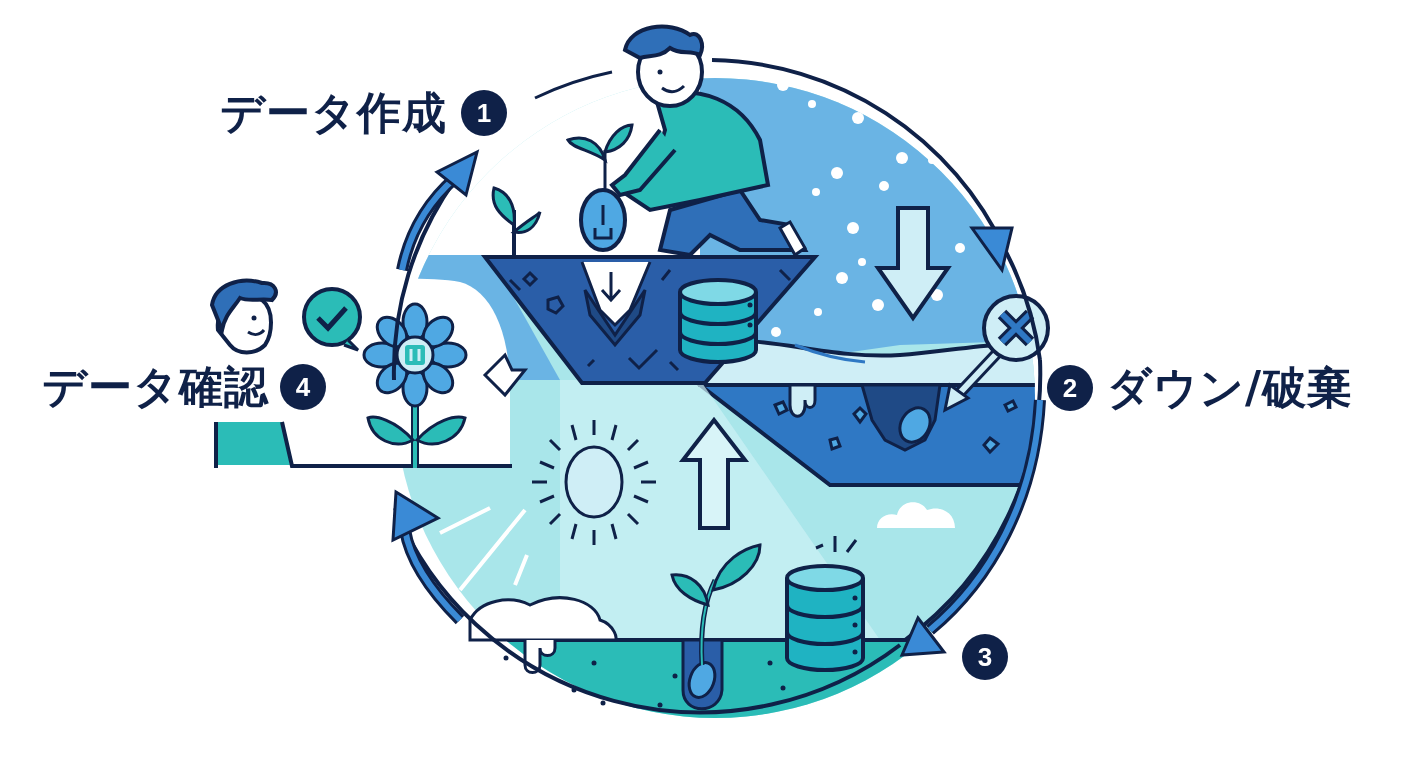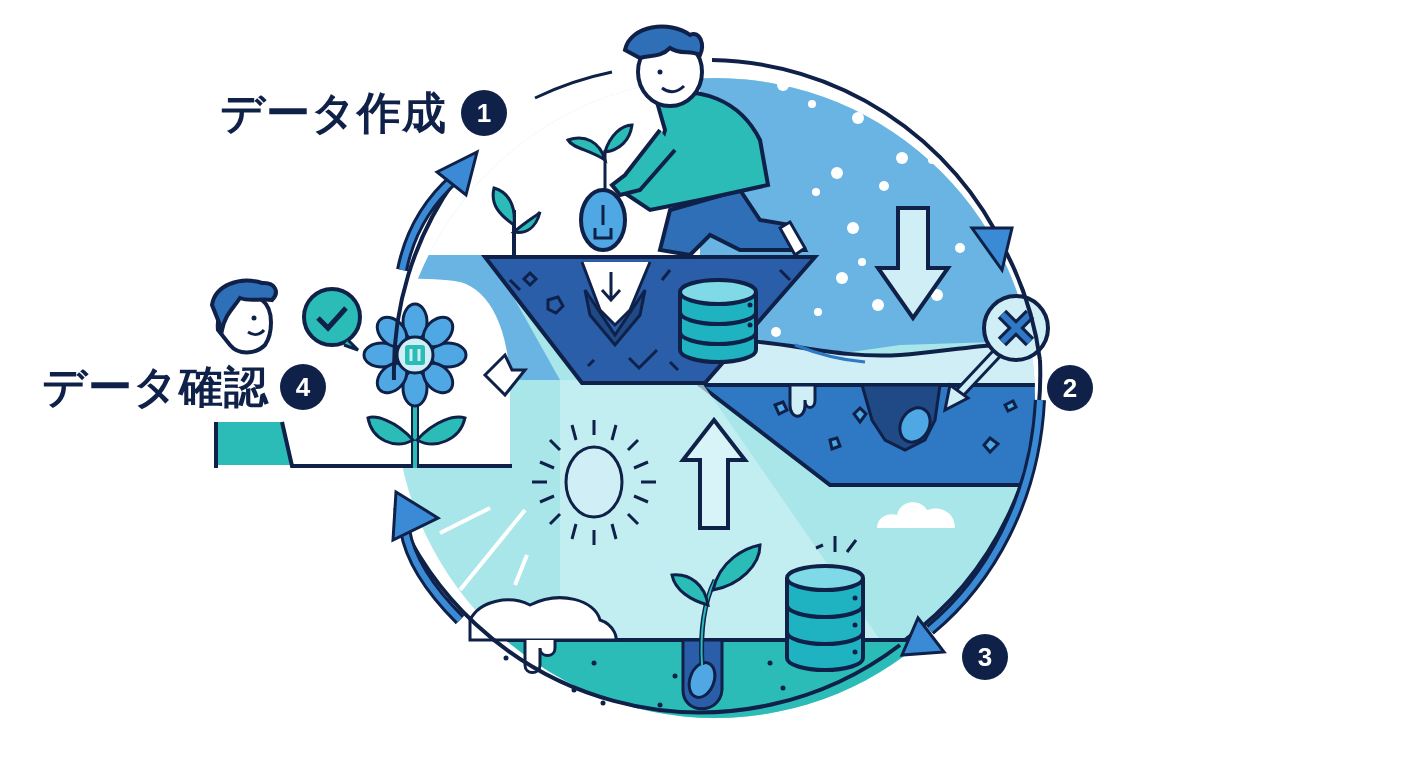--- a/index.html
+++ b/index.html
@@ -251,20 +251,21 @@
 </svg>
 
   
   <div class="step-label" style="left:220px; top:90px;">
     <span class="step-text">データ作成</span>
     <span class="step-badge">1</span>
   </div>
 
   <div class="step-label" style="left:1047px; top:365px;">
     <span class="step-badge">2</span>
+    <span class="step-text">ダウン/破棄</span>
   </div>
 
   <div class="step-label" style="left:962px; top:634px;">
     <span class="step-badge">3</span>
   </div>
 
   <div class="step-label" style="left:42px; top:364px;gap:11px;">
     <span class="step-text">データ確認</span>
     <span class="step-badge">4</span>
   </div>

